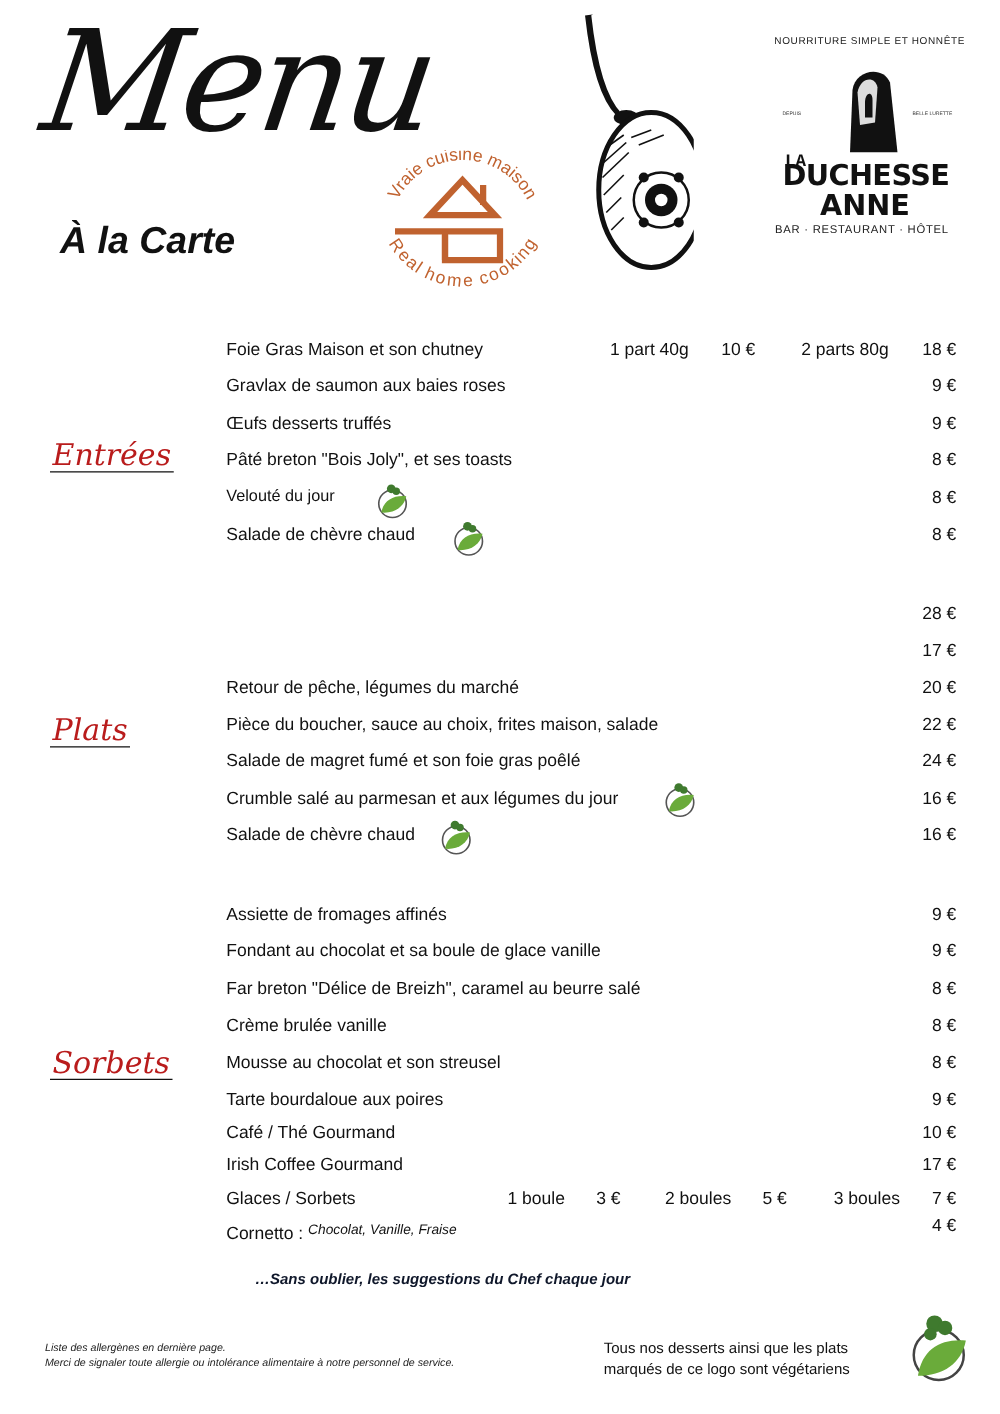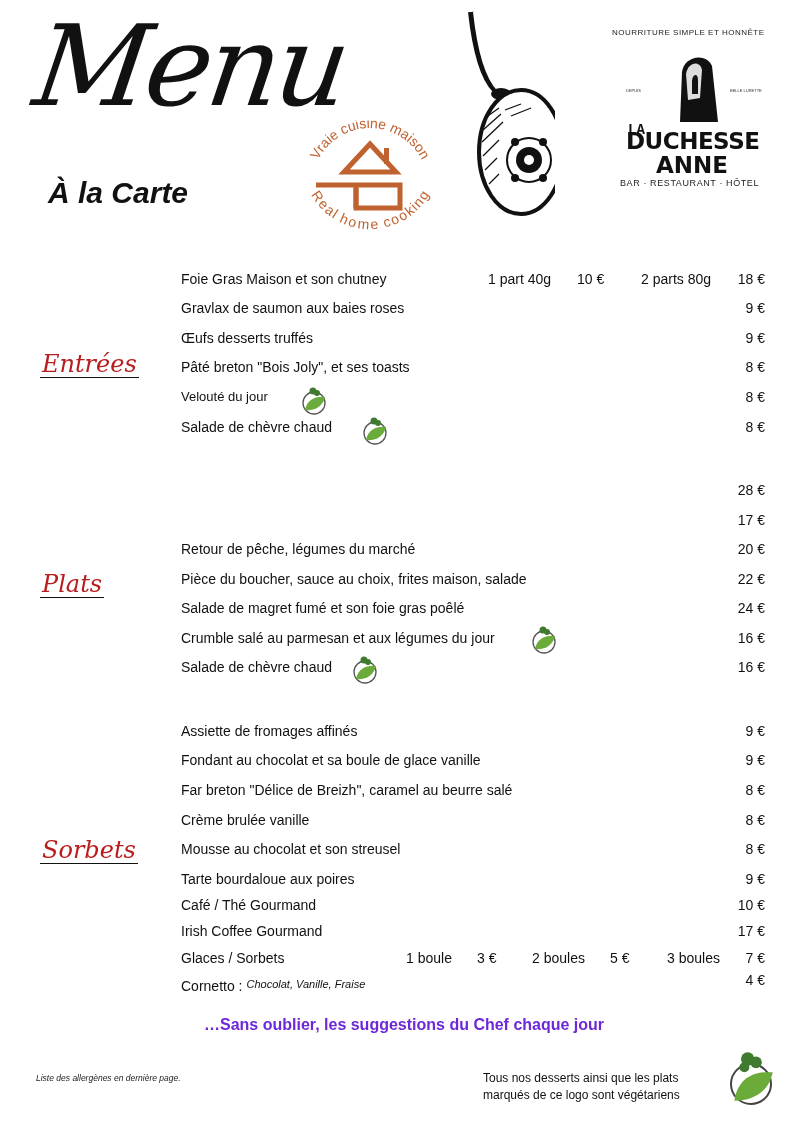--- a/index.html
+++ b/index.html
@@ -14,21 +14,21 @@
       font-size: 112px; line-height: 1; letter-spacing: -4px; color: #111; font-weight: normal;
       transform: skewX(-8deg);
     }
     .subtitle {
       left: 48px; top: 176px; font-size: 30px; font-weight: bold; font-style: italic; color: #111;
     }
     .home-logo { left: 300px; top: 120px; width: 140px; height: 120px; }
     .poppy { left: 465px; top: 8px; width: 90px; height: 210px; }
     .duchesse { left: 612px; top: 22px; width: 160px; height: 170px; }
     .duchesse .tagline {
-      position: absolute; top: 6px; left: 0; width: 160px; text-align: left;
+      position: absolute; top: 6px; left: 0; width: 160px; text-align: right;
       font-size: 8px; letter-spacing: 0.5px; color: #222;
     }
     .duchesse .side-small { position: absolute; top: 66px; font-size: 4px; color: #333; }
     .duchesse .la { position: absolute; top: 100px; left: 16px; font-size: 14px; font-weight: 900; font-family: Liberation Mono, monospace; }
     .duchesse .name1 { position: absolute; top: 106px; left: 14px; font-size: 23px; font-weight: 900; font-family: "DejaVu Sans", sans-serif; letter-spacing: -0.5px; }
     .duchesse .name2 { position: absolute; top: 130px; left: 44px; font-size: 23px; font-weight: 900; font-family: "DejaVu Sans", sans-serif; }
     .duchesse .bar { position: absolute; top: 156px; left: 8px; font-size: 9px; letter-spacing: 0.6px; color: #222; }
 
     
     .section-label {
@@ -42,21 +42,21 @@
       font-family: "Liberation Sans", sans-serif; font-size: 14px; color: #111;
     }
     .row .name { white-space: nowrap; }
     .row .price { margin-left: auto; white-space: nowrap; }
     .row .opt { position: absolute; white-space: nowrap; }
     .row .small { font-size: 13px; }
     .row .italic-small { font-style: italic; font-size: 11px; margin-left: 4px; }
     .veg { position: absolute; width: 30px; height: 30px; }
 
     .chef-note {
-      left: 204px; top: 1016px; font-size: 16px; font-weight: bold; color: #6d28d9;
+      left: 204px; top: 1016px; font-size: 12px; font-weight: bold; font-style: italic; color: #0f172a;
     }
     .allergen {
       left: 36px; top: 1072px; font-size: 8.5px; font-style: italic; color: #222; line-height: 1.45;
     }
     .veg-note {
       left: 483px; top: 1070px; font-size: 12px; color: #111; line-height: 1.4;
     }
   </style>
 </head>
 <body>
@@ -254,20 +254,21 @@
   <circle cx="15" cy="17" r="11" fill="none" stroke="#555" stroke-width="1.3"></circle>
   <path d="M6 24 C8 14 16 10 26 11 C24 20 16 25 6 24 Z" fill="#6aab3a"></path>
   <circle cx="14" cy="5" r="3.5" fill="#3f7a2e"></circle>
     <circle cx="18" cy="7" r="3" fill="#3f7a2e"></circle>
 </svg>
 
 <div class="abs chef-note">…Sans oublier, les suggestions du Chef chaque jour</div>
 
 <div class="abs allergen">
   <div>Liste des allergènes en dernière page.</div>
+  <div>Merci de signaler toute allergie ou intolérance alimentaire à notre personnel de service.</div>
 </div>
 
 <div class="abs veg-note">
   <div>Tous nos desserts ainsi que les plats</div>
   <div>marqués de ce logo sont végétariens</div>
 </div>
 
 <svg class="abs" style="left:726px; top:1050px" width="50" height="58" viewBox="0 0 30 34">
   <circle cx="15" cy="20" r="12" fill="none" stroke="#444" stroke-width="1.2"></circle>
   <path d="M5 30 C7 17 16 12 28 13 C26 24 17 30 5 30 Z" fill="#6aab3a"></path>

